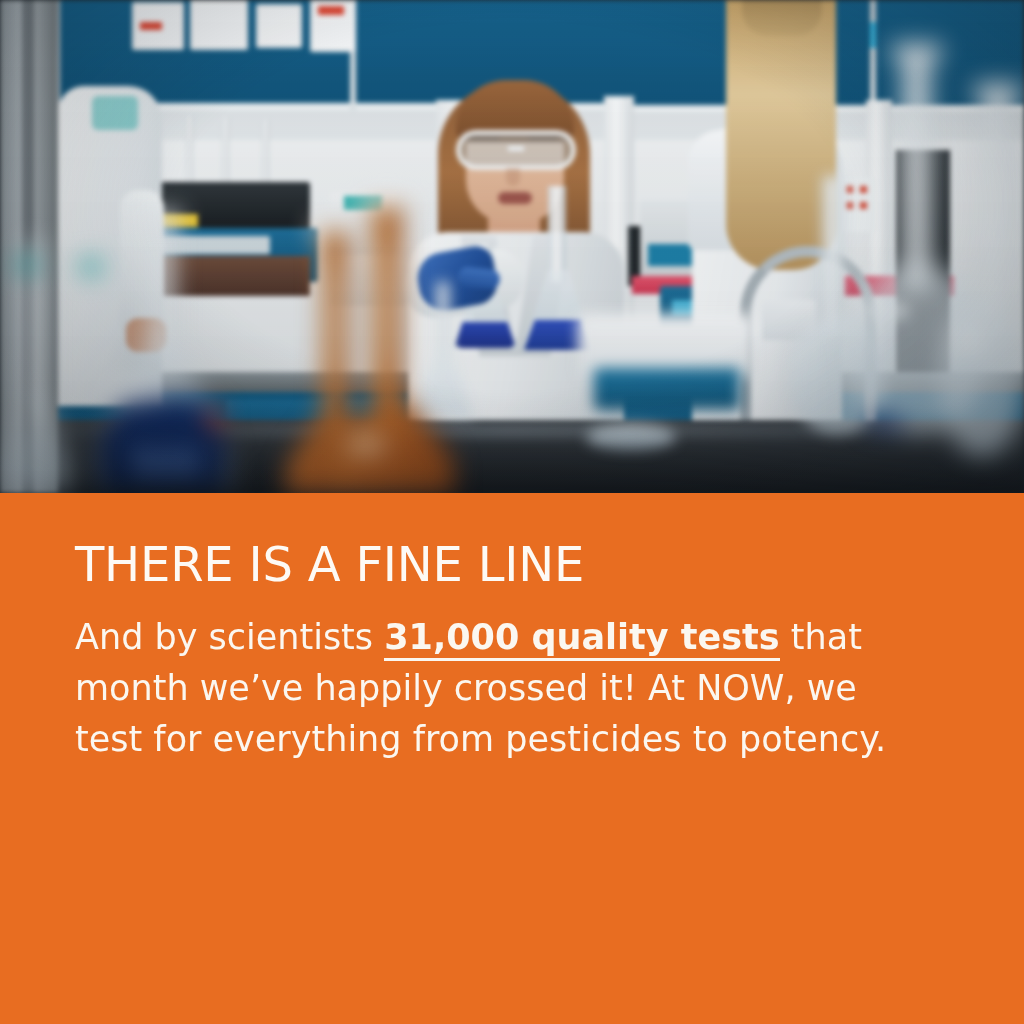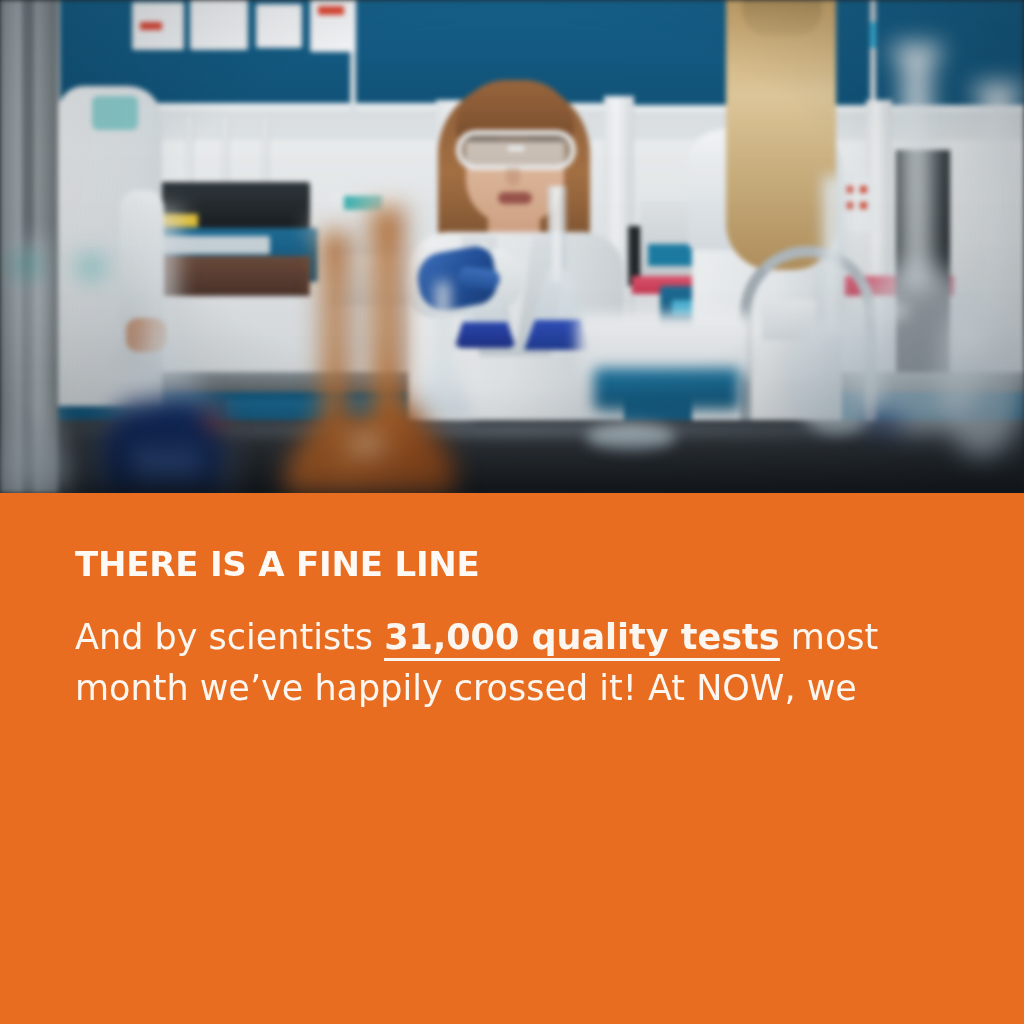--- a/index.html
+++ b/index.html
@@ -481,22 +481,22 @@
 
   
   #panel {
     position:relative;
     width:1024px; height:531px;
     background:#e86d21;
     padding:45px 75px 0 75px;
   }
   #headline {
     font-family:"DejaVu Sans", sans-serif;
-    font-weight:700;
-    font-size:34px;
+    font-weight:400;
+    font-size:48px;
     line-height:52px;
     letter-spacing:-0.2px;
     color:#fdfaf5;
     text-transform:uppercase;
   }
   #headline .hl { display:block; white-space:nowrap; }
   #body {
     margin-top:22px;
     font-family:"DejaVu Sans", sans-serif;
     font-weight:400;
@@ -685,18 +685,19 @@
     <div class="ph vignette"></div>
   </div>
 
   <div id="panel">
 
     <div id="headline">
       <span class="hl">THERE IS A FINE LINE</span>
     </div>
 
     <div id="body">
-      <span class="bl"><span>And by scientists </span><span class="em">31,000 quality tests</span><span> most</span></span>
+      <span class="bl"><span>And by scientists </span><span class="em">31,000 quality tests</span><span> that</span></span>
       <span class="bl">month we’ve happily crossed it! At NOW, we</span>
+      <span class="bl">test for everything from pesticides to potency.</span>
     </div>
 
   </div>
 </div>
 
 </body></html>

